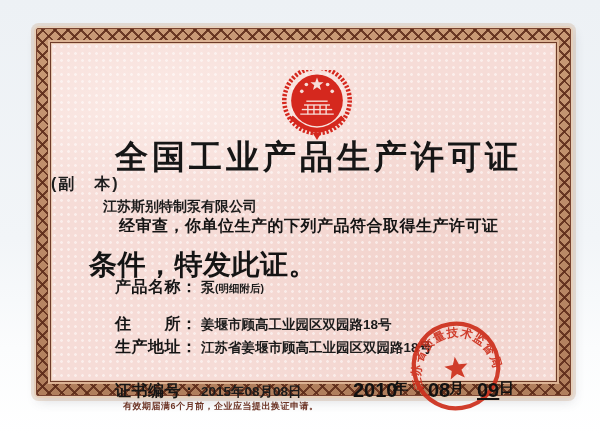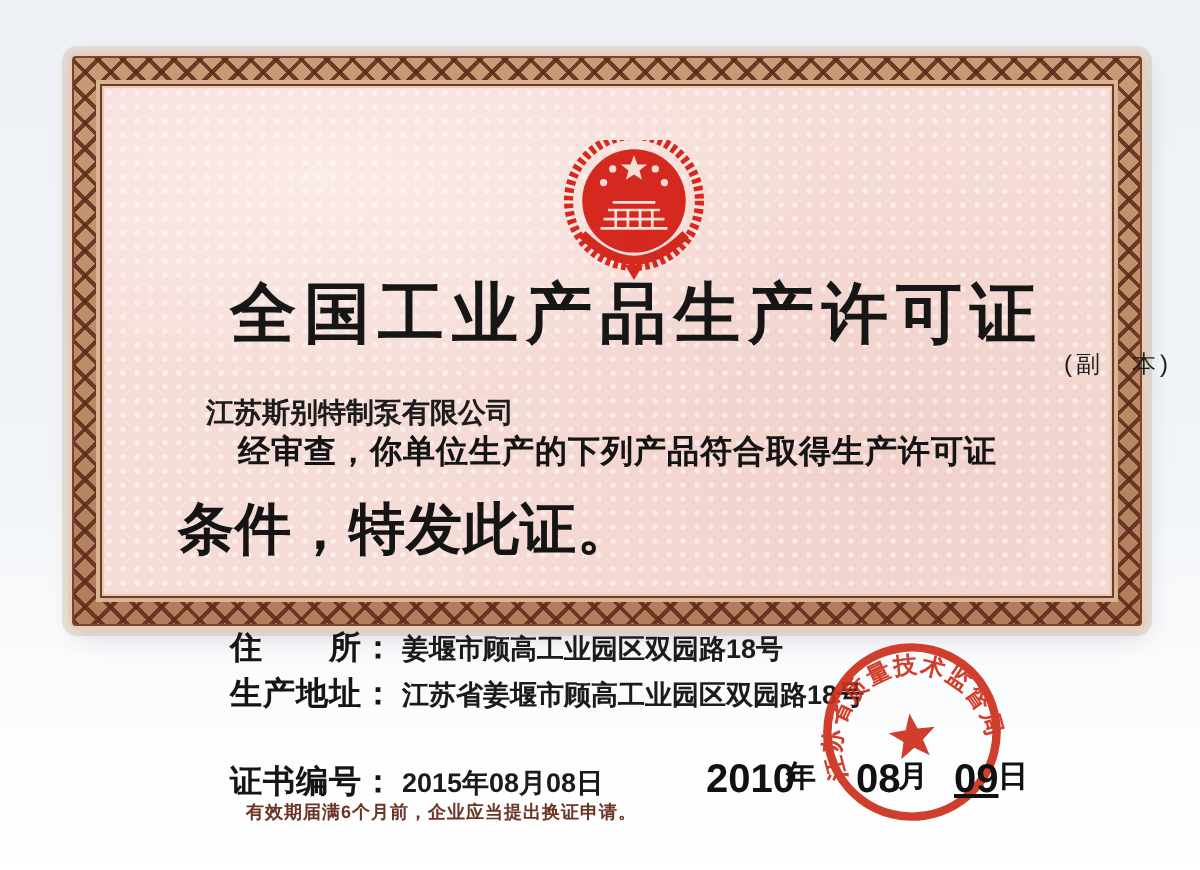--- a/index.html
+++ b/index.html
@@ -2,21 +2,21 @@
 <html><head>
 <meta charset="utf-8">
 <style>
   html,body{margin:0;padding:0;}
   body{
     width:600px;height:435px;position:relative;overflow:hidden;
     font-family:"Liberation Sans","DejaVu Sans",sans-serif;
     background:linear-gradient(180deg,#edf1f5 0%,#f2f5f8 55%,#fbfcfd 80%,#ffffff 100%);
   }
   .cert{
-    position:absolute;left:36px;top:28px;width:535px;height:285px;
+    position:absolute;left:36px;top:28px;width:535px;height:368px;
     background:#b8capan;
     box-shadow:0 0 0 2px #e6d0bb, 0 0 0 5px rgba(205,175,145,.35), 2px 5px 12px rgba(60,60,80,.18);
     border-radius:3px;
   }
   .band{
     position:absolute;inset:0;border-radius:2px;
     background-color:#bd8a68;
     background-image:
       repeating-linear-gradient(45deg, rgba(92,42,24,.85) 0 2px, rgba(92,42,24,0) 2px 9px),
       repeating-linear-gradient(-45deg, rgba(92,42,24,.85) 0 2px, rgba(92,42,24,0) 2px 9px),
@@ -33,22 +33,22 @@
       radial-gradient(380px 260px at 78% 72%, rgba(240,206,199,.8) 0%, rgba(240,206,199,0) 65%),
       #f6dcd7;
   }
   .abs{position:absolute;}
   .emblem{left:226px;top:27px;width:80px;height:70px;}
   .title{
     left:0;top:92px;width:535px;text-align:center;
     font-size:33px;font-weight:bold;color:#161616;letter-spacing:4px;white-space:nowrap;
   }
   .subtitle{
-    left:0;top:131px;width:535px;text-align:right;
-    font-size:12px;font-weight:400;color:#1d1d1d;letter-spacing:2px;
+    left:0;top:131px;width:535px;text-align:left;
+    font-size:16px;font-weight:700;color:#1d1d1d;letter-spacing:2px;
   }
   .company{left:52px;top:155px;font-size:14px;font-weight:bold;color:#1c1c1c;text-align:center;}
   .stmt1{left:68px;top:173px;font-size:16px;font-weight:bold;color:#141414;white-space:nowrap;letter-spacing:.5px;}
   .stmt2{left:38px;top:203px;font-size:28px;font-weight:bold;color:#141414;letter-spacing:.5px;}
   .row{left:64px;white-space:nowrap;}
   .row .lbl{display:inline-block;width:86px;font-size:16px;font-weight:bold;color:#151515;letter-spacing:.5px;}
   .row .val{font-size:13.5px;font-weight:bold;color:#1b1b1b;}
   .row-product{top:234px;}
   .row-product .val{font-size:14px;}
   .row-product .note{font-size:10.5px;font-weight:bold;color:#1b1b1b;}
@@ -89,20 +89,23 @@
         </g>
         <circle cx="50" cy="66" r="5" fill="none" stroke="#d5281e" stroke-width="2.5"></circle>
       </svg>
 
       <div class="abs title">全国工业产品生产许可证</div>
       <div class="abs subtitle">(副　本)</div>
       <div class="abs company">江苏斯别特制泵有限公司</div>
       <div class="abs stmt1">经审查，你单位生产的下列产品符合取得生产许可证</div>
       <div class="abs stmt2">条件，特发此证。</div>
 
+      <div class="abs row row-product">
+        <span class="lbl">产品名称：</span><span class="val">泵</span><span class="note">(明细附后)</span>
+      </div>
       <div class="abs row row-address">
         <span class="lbl">住　　所：</span><span class="val">姜堰市顾高工业园区双园路18号</span>
       </div>
       <div class="abs row row-prod-addr">
         <span class="lbl">生产地址：</span><span class="val">江苏省姜堰市顾高工业园区双园路18号</span>
       </div>
       <div class="abs row row-valid">
         <span class="lbl">证书编号：</span><span class="val">2015年08月08日</span>
       </div>
 

